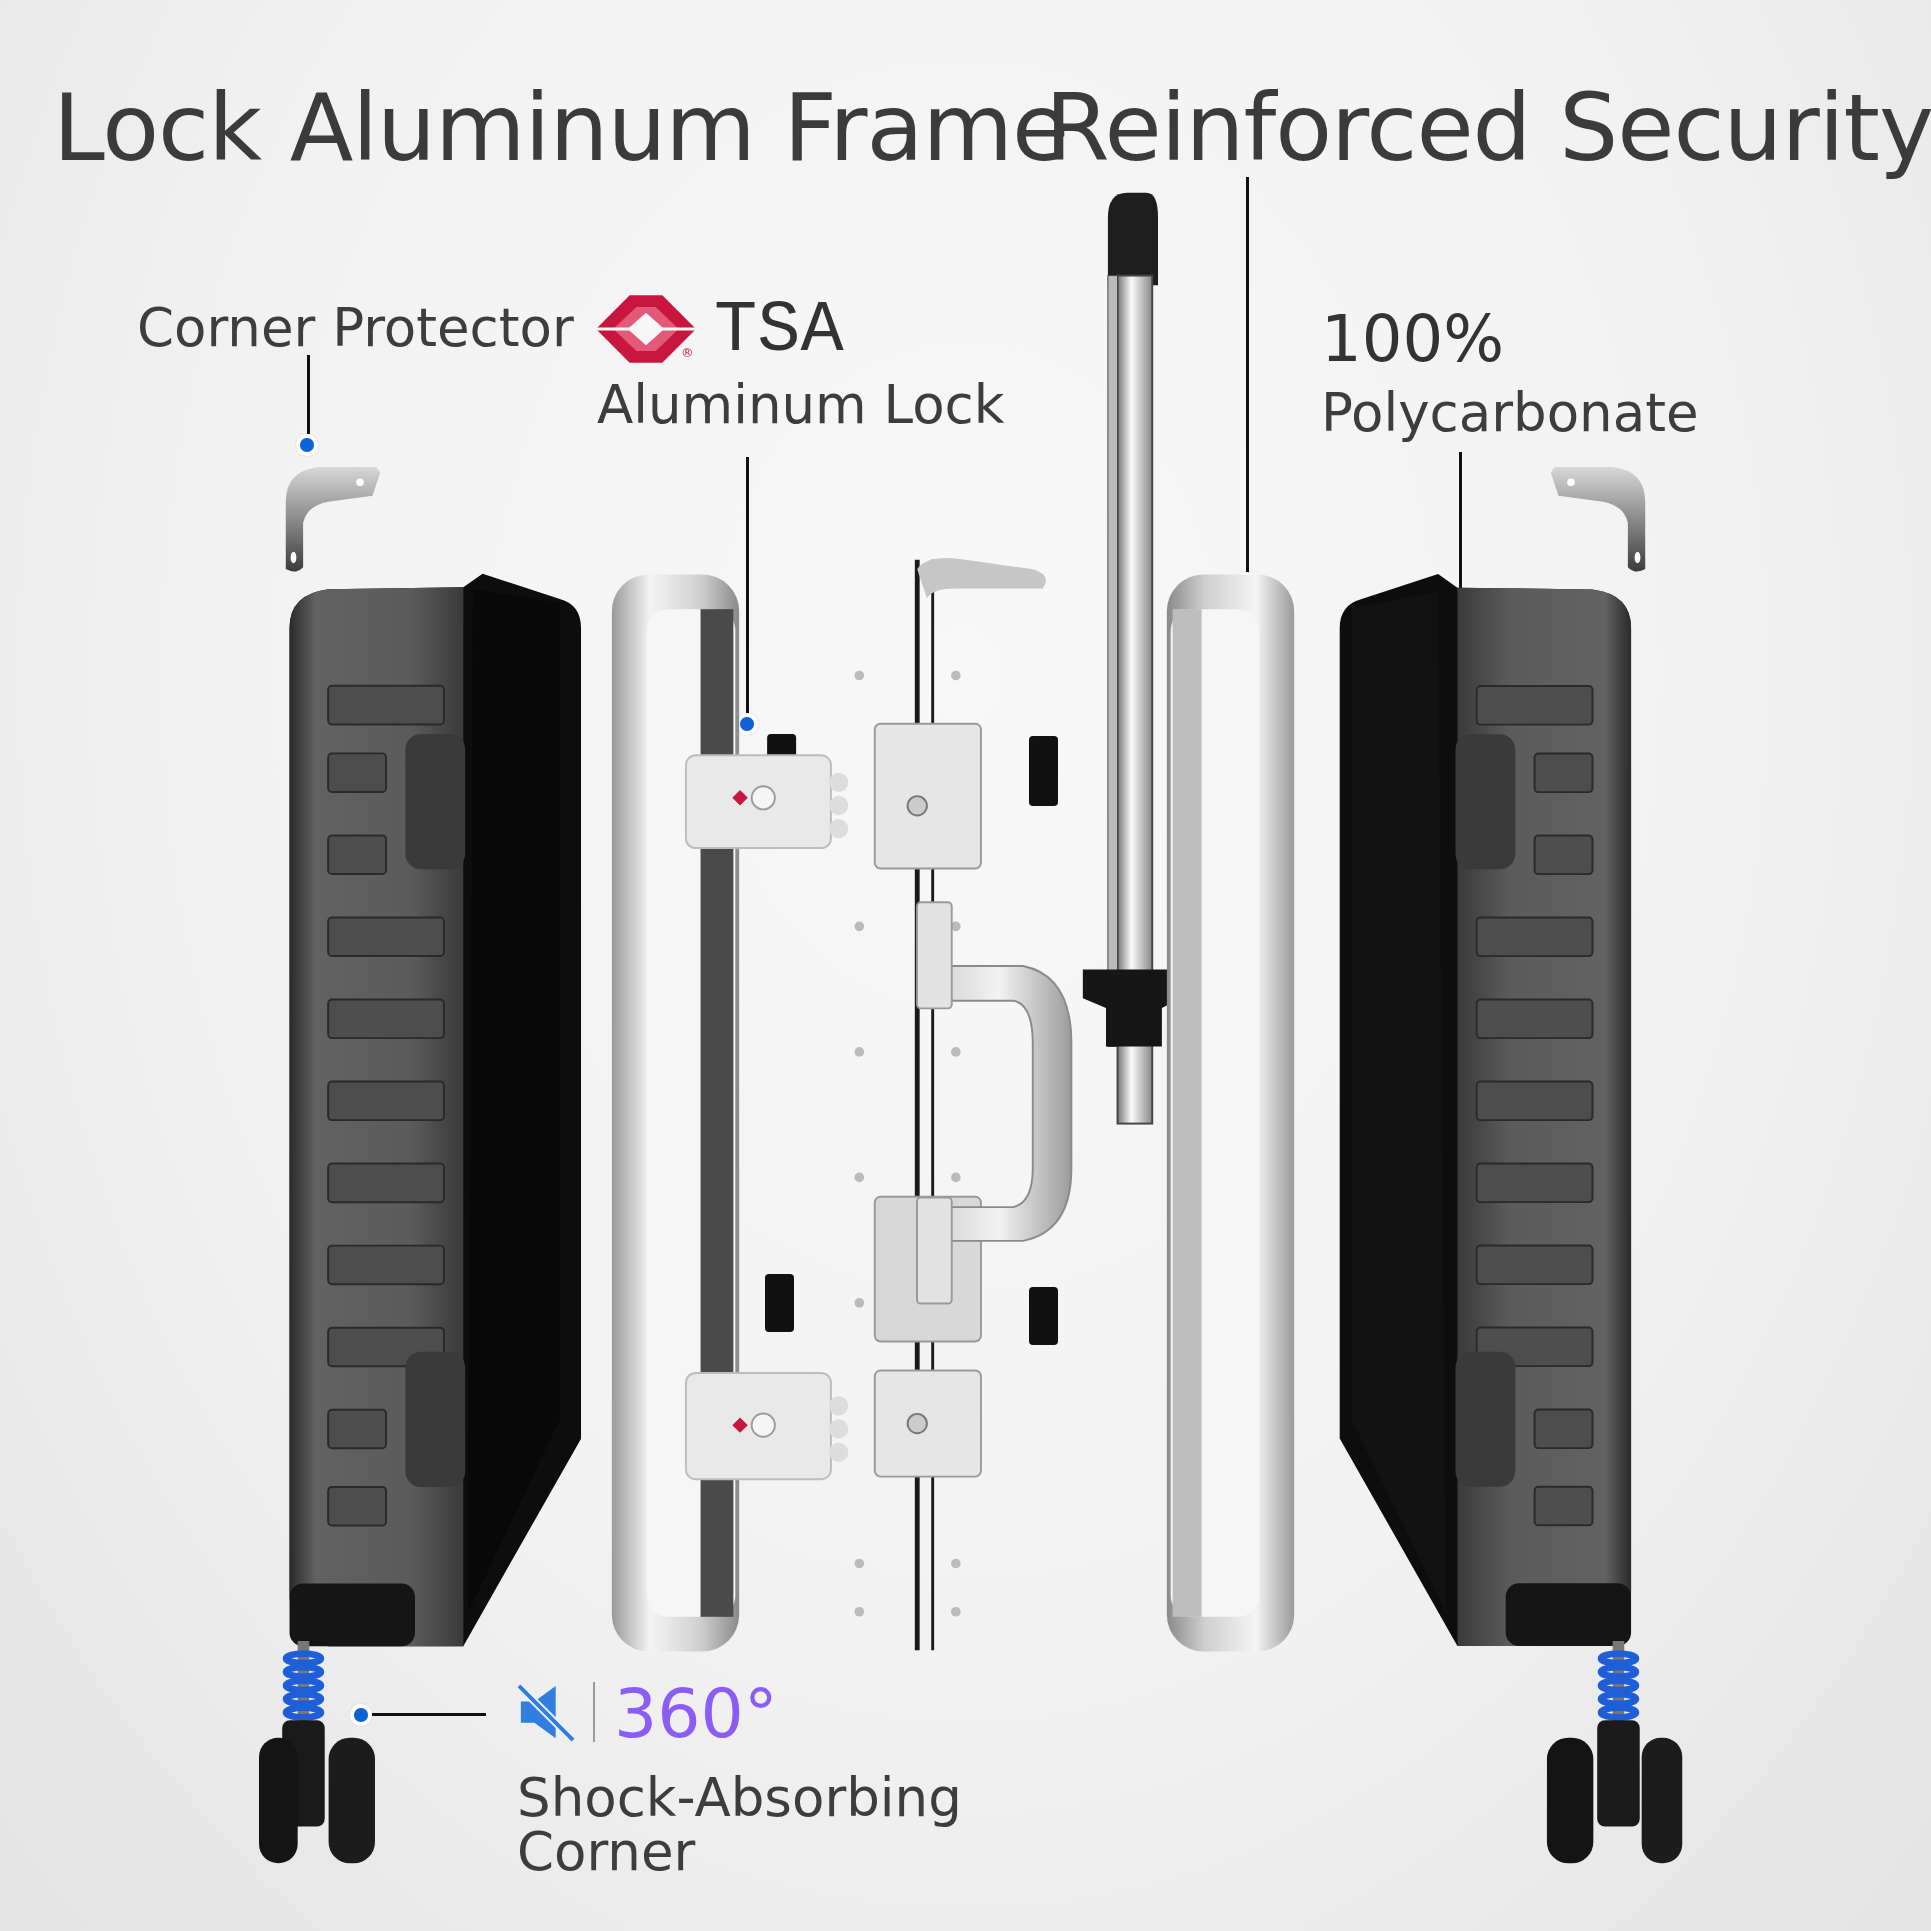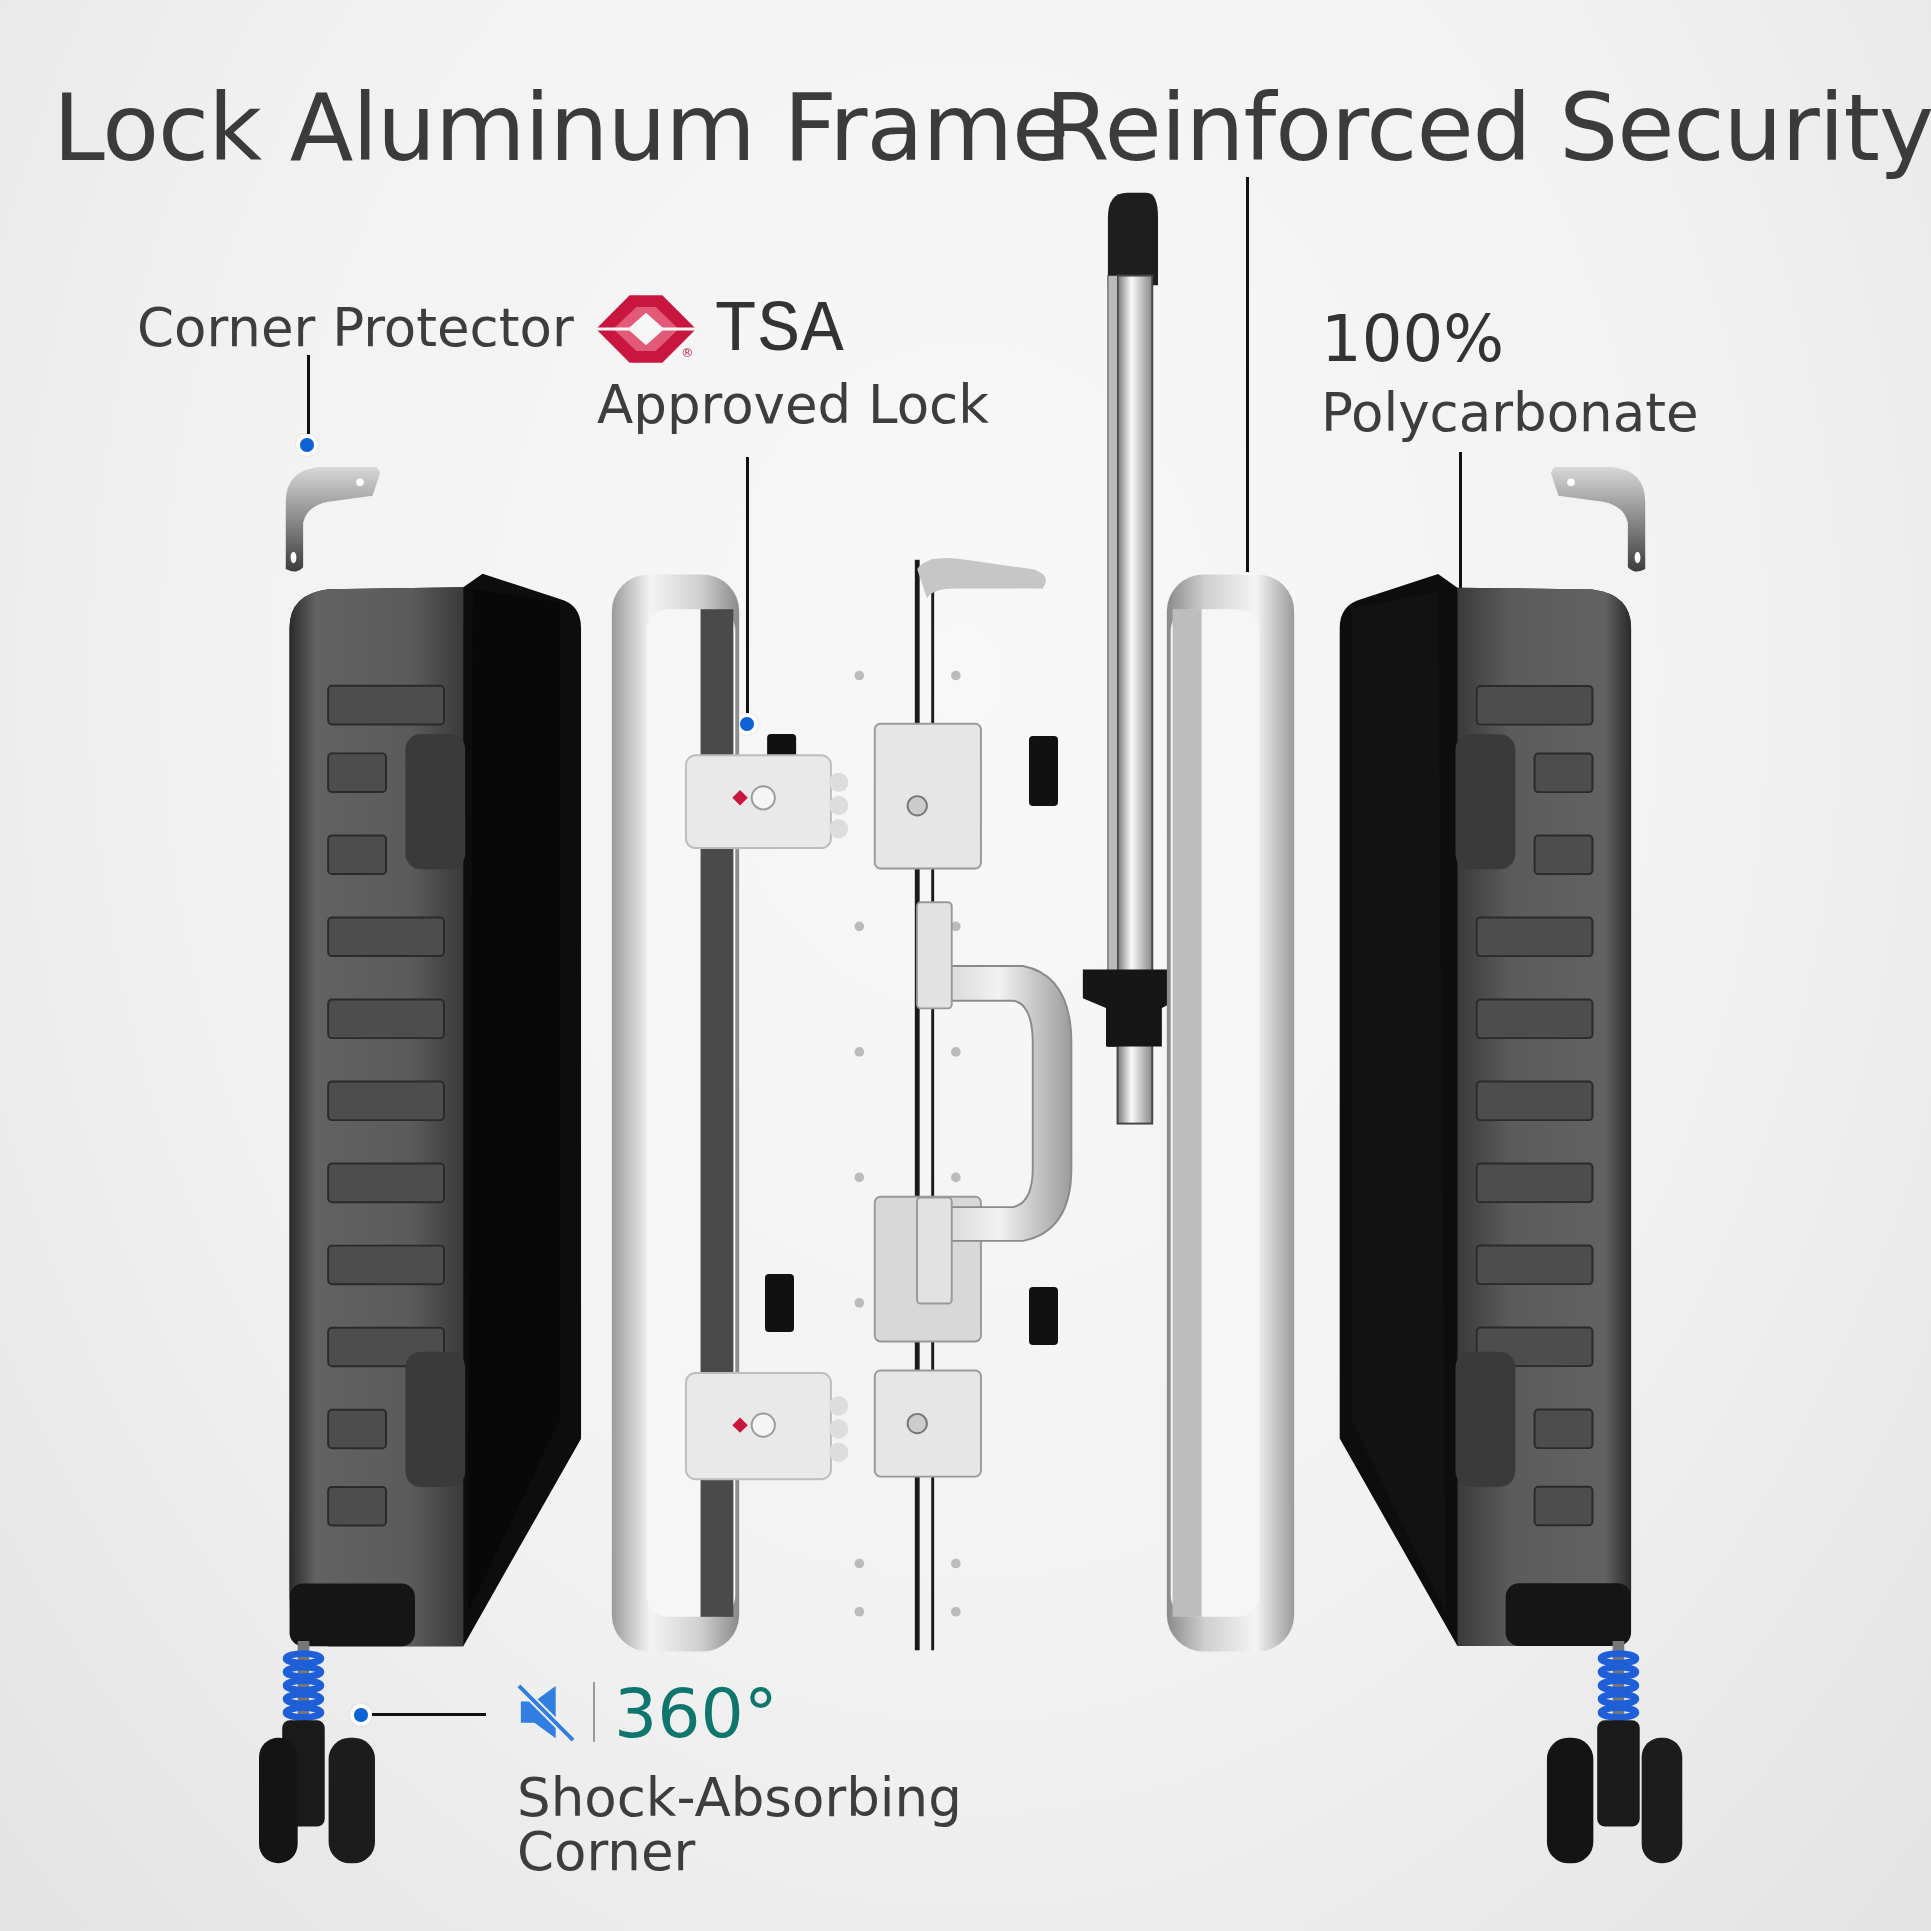--- a/index.html
+++ b/index.html
@@ -51,21 +51,21 @@
 </svg>
 
 <svg style="left:596px; top:295px;" width="100" height="68" viewBox="0 0 104 70">
   <polygon points="0,35 35,0 69,0 104,35 69,70 35,70" fill="#c8163f"></polygon>
   <polygon points="18,35 42,12 62,12 86,35 62,58 42,58" fill="#e35a78"></polygon>
   <polygon points="33,35 52,18 71,35 52,52" fill="#f7f7f7"></polygon>
   <line x1="0" y1="35" x2="104" y2="35" stroke="#f7f7f7" stroke-width="3"></line>
 </svg>
 <div class="abs" style="left:681px; top:345px; font-size:12.6px; color:#c8163f;">®</div>
 <div class="abs big" style="left:714px; top:295px; font-size:72px;font-family:Liberation Mono, monospace;">TSA</div>
-<div class="abs label" style="left:597px; top:378px;">Approved Lock</div>
+<div class="abs label" style="left:597px; top:378px;">Aluminum Lock</div>
 <div class="leader" style="left:746px; top:457px; width:2.9px; height:259px;"></div>
 <div class="dot" style="left:736px; top:713px;"></div>
 
 <div class="abs big" style="left:1321px; top:307px;">100%</div>
 <div class="abs label" style="left:1321px; top:386px;">Polycarbonate</div>
 <div class="leader" style="left:1459px; top:452px; width:2.9px; height:154px;"></div>
 <div class="dot" style="left:1448px; top:597px;"></div>
 
 <div class="leader" style="left:1246px; top:177px; width:2.9px; height:406px;"></div>
 <div class="dot" style="left:1235px; top:572px;"></div>
@@ -262,16 +262,16 @@
   <rect x="2" y="100" width="48" height="130" rx="22" fill="#141414"></rect>
   <rect x="100" y="100" width="42" height="130" rx="20" fill="#1c1c1c"></rect>
 </svg>
 
 <svg style="left:517px; top:1682px;" width="58" height="62" viewBox="0 0 60 64">
   <path d="M4 20 L18 20 L40 4 L40 58 L18 42 L4 42 Z" fill="#2f7ee0"></path>
   <line x1="2" y1="4" x2="58" y2="60" stroke="#f0f0f0" stroke-width="8"></line>
   <line x1="2" y1="4" x2="58" y2="60" stroke="#2f7ee0" stroke-width="4"></line>
 </svg>
 <div class="abs" style="left:593px; top:1682px; width:1.9px; height:60px; background:#9a9a9a;"></div>
-<div class="abs big" style="left:614px; top:1680px; font-size:68px; color:#0f766e;">360°</div>
+<div class="abs big" style="left:614px; top:1680px; font-size:68px; color:#8b5cf6;">360°</div>
 <div class="abs label" style="left:517px; top:1771px;">Shock-Absorbing</div>
 <div class="abs label" style="left:517px; top:1825px;">Corner</div>
 
 
 </body></html>

